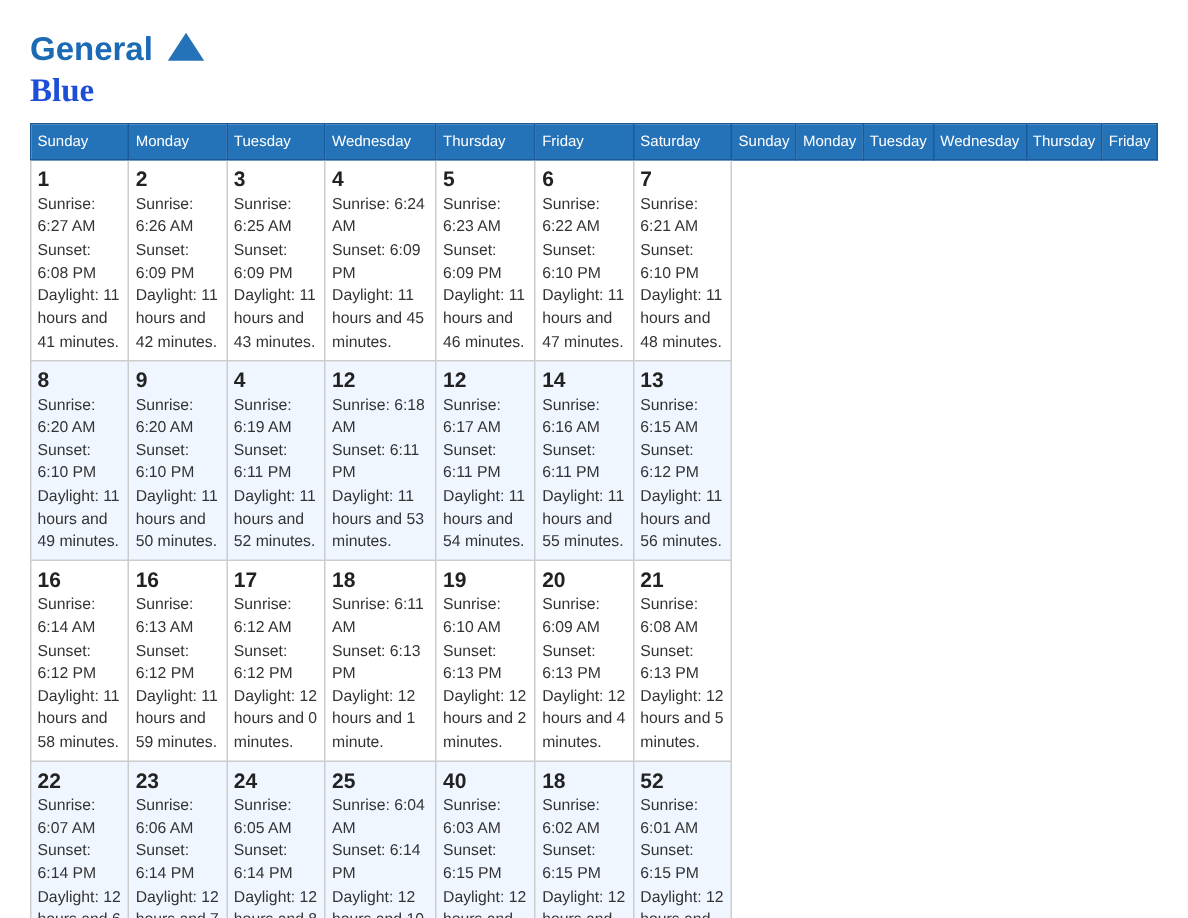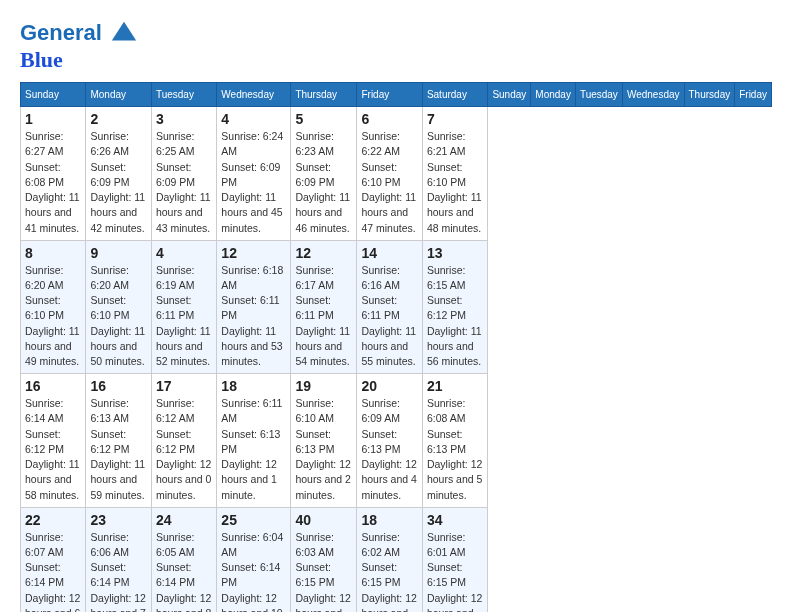--- a/index.html
+++ b/index.html
@@ -342,21 +342,21 @@
         </td>
         <td>
           <span class="day-num">18</span>
         <div class="day-detail">
           Sunrise: 6:02 AM<br>
           Sunset: 6:15 PM<br>
           Daylight: 12 hours and 12 minutes.
         </div>
         </td>
         <td>
-          <span class="day-num">34</span>
+          <span class="day-num">52</span>
         <div class="day-detail">
           Sunrise: 6:01 AM<br>
           Sunset: 6:15 PM<br>
           Daylight: 12 hours and 13 minutes.
         </div>
         </td>
       </tr>
     </tbody>
 </table>
 

